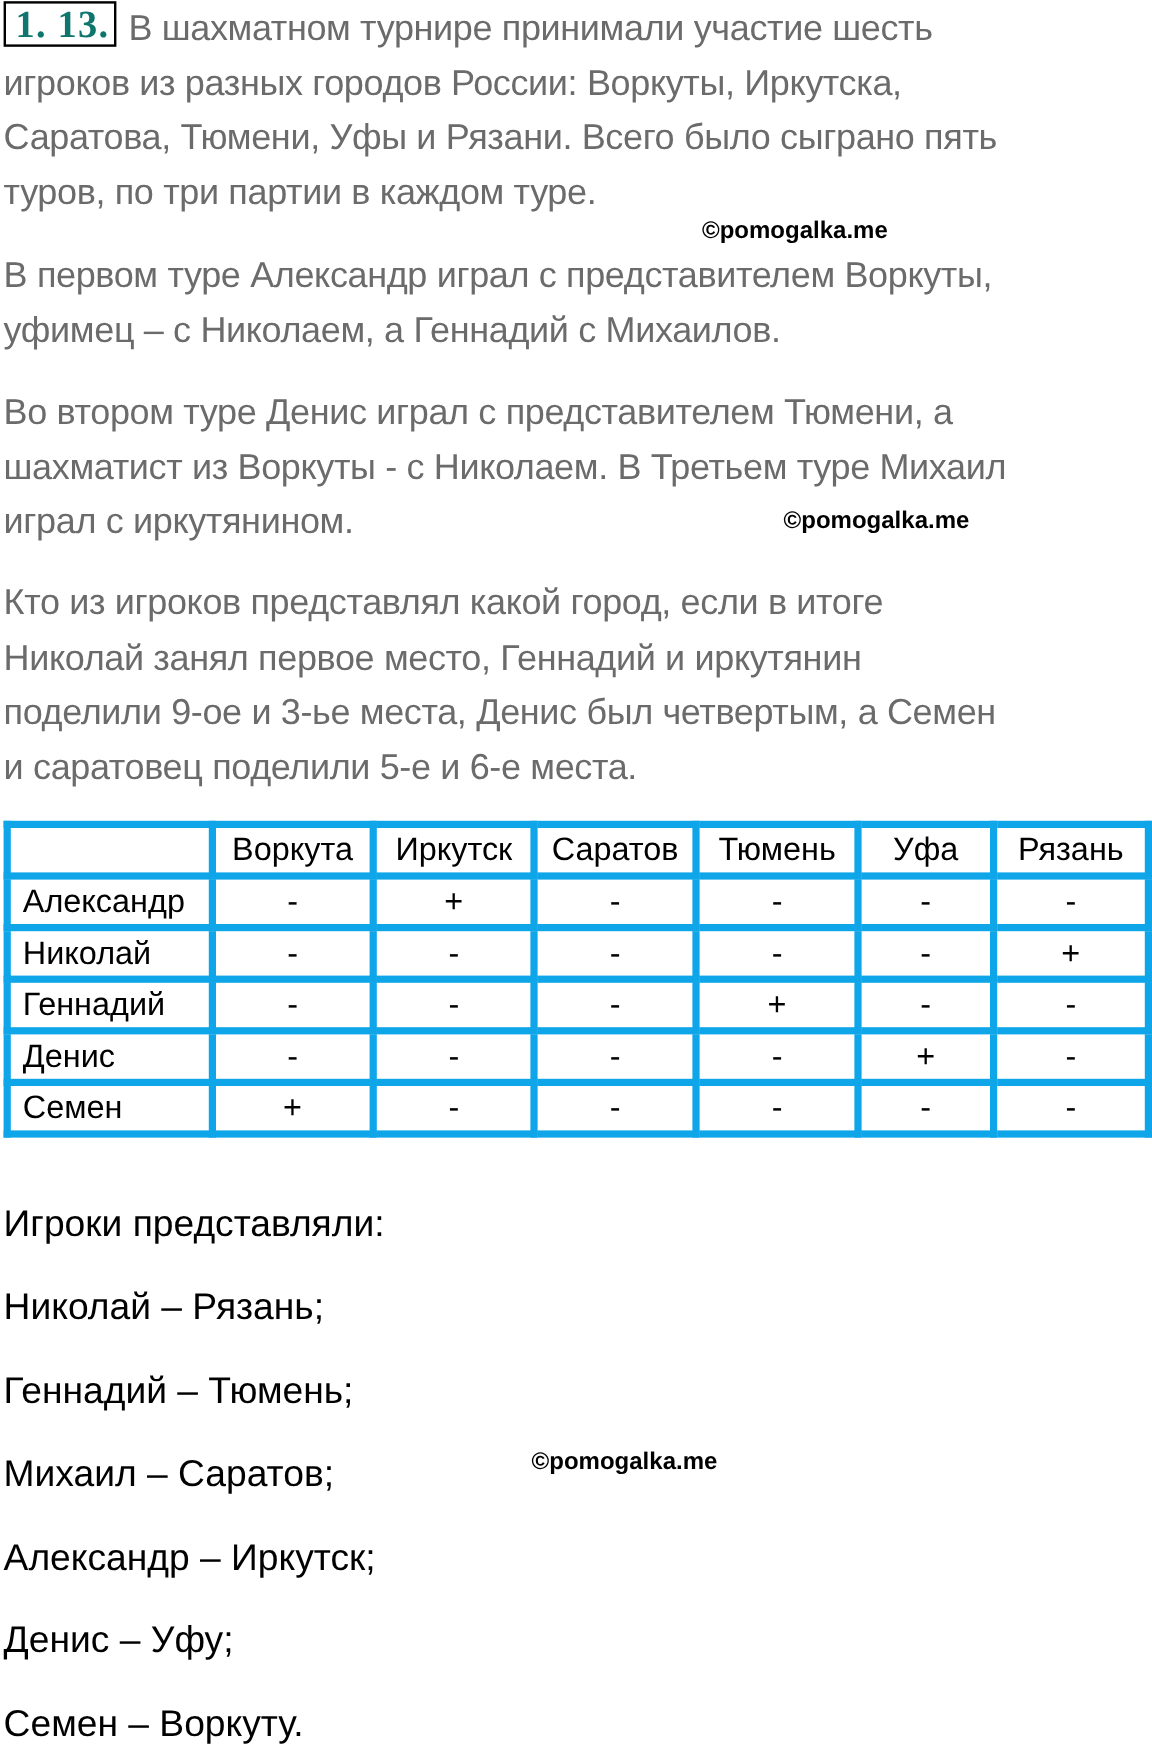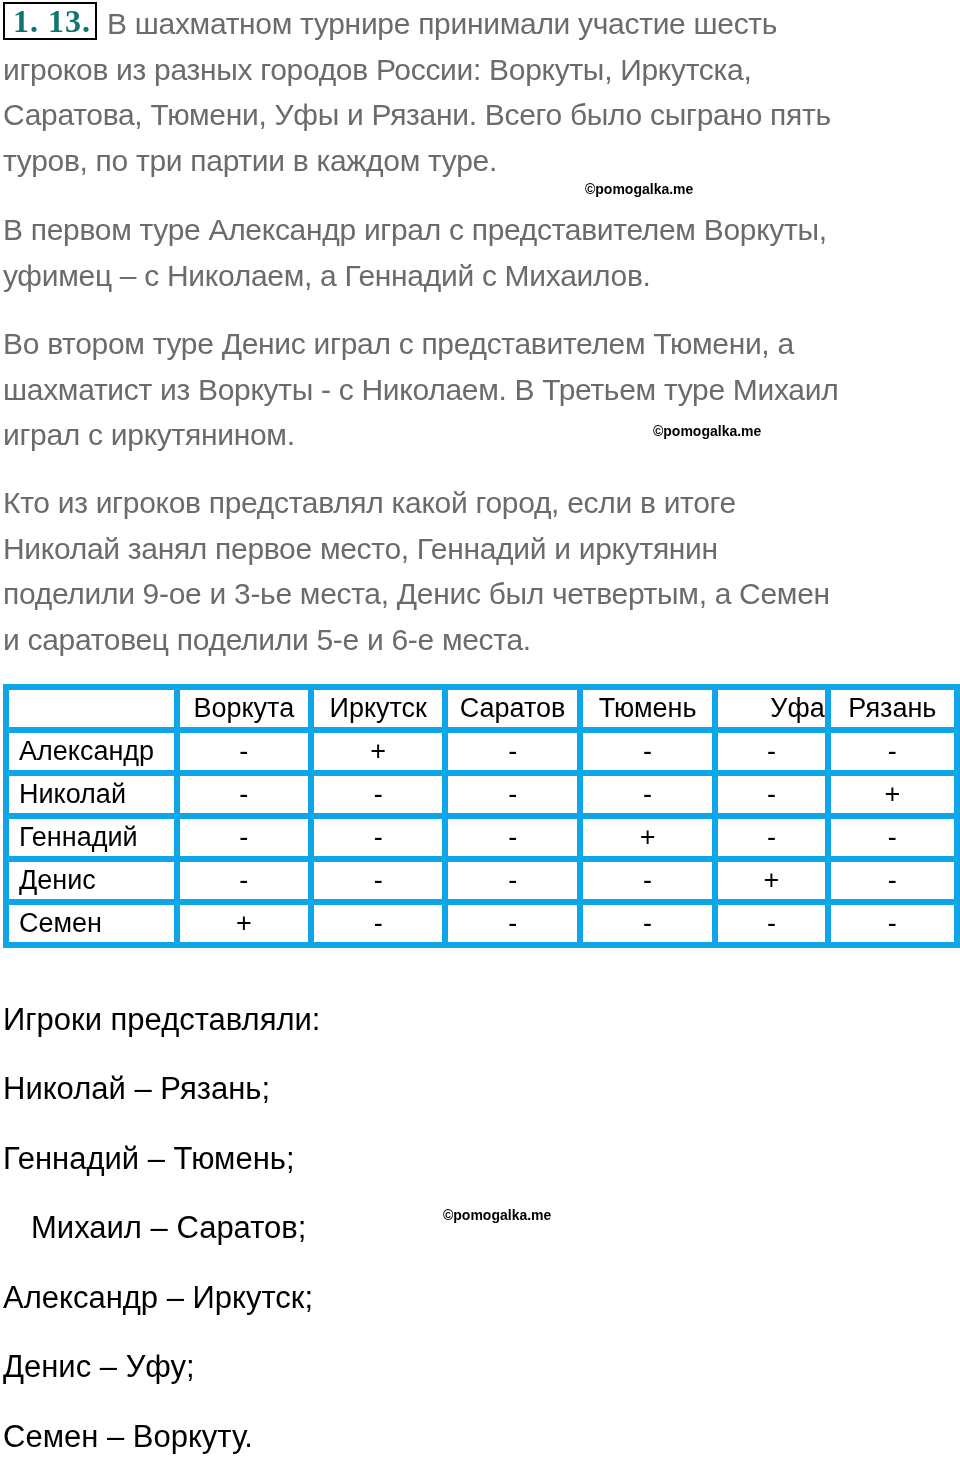--- a/index.html
+++ b/index.html
@@ -3,28 +3,28 @@
 <meta charset="utf-8">
 <style>
   html, body { margin: 0; padding: 0; background: #ffffff; }
   body { width: 960px; height: 1459px; position: relative; overflow: hidden;
          font-family: "Liberation Sans", "DejaVu Sans", sans-serif; }
   .p { position: absolute; left: 3px; color: #6b6b6b; font-size: 30px; line-height: 45.5px;
        letter-spacing: -0.3px; margin: 0; white-space: nowrap; }
   .num-box { display: inline-block; border: 2px solid #000; font-family: "Liberation Serif", "DejaVu Serif", serif;
              font-weight: bold; color: #0f766e; font-size: 32px; line-height: 34px; padding: 0 4px 0 8px;
              margin-right: 10px; vertical-align: 2px; letter-spacing: 1px; }
-  .wm { position: absolute; font-family: "Liberation Sans", sans-serif; font-weight: bold; font-size: 14px;
+  .wm { position: absolute; font-family: "Liberation Sans", sans-serif; font-weight: bold; font-size: 20px;
         color: #000; white-space: nowrap; }
   table.grid { position: absolute; left: 3px; top: 684px; border-collapse: collapse; table-layout: fixed;
                font-size: 27px; color: #000; }
   table.grid td { border: 6px solid #0ea5e9; height: 37px; padding: 0; line-height: 37px; }
   table.grid td.name { text-align: left; padding-left: 10px; }
   table.grid td.hdr { text-align: center; }
-  table.grid td.hdr.left { text-align: right; padding-left: 26px; }
+  table.grid td.hdr.left { text-align: left; padding-left: 26px; }
   table.grid td.mark { text-align: center; }
   table.grid tr.sep td { border-bottom: 4px double #222; }
   .ans { position: absolute; left: 3px; font-size: 31px; color: #000; white-space: nowrap; margin: 0; }
 </style>
 </head>
 <body>
 
 <div class="p" style="top:1px;">
   <div><span class="num-box">1. 13.</span><span>В шахматном турнире принимали участие шесть</span></div>
   <div>игроков из разных городов России: Воркуты, Иркутска,</div>
@@ -118,17 +118,17 @@
     <td class="mark">-</td>
     <td class="mark">-</td>
     <td class="mark">-</td>
   </tr>
 </tbody>
   </table>
 
 <div class="ans" style="top:1002px;">Игроки представляли:</div>
 <div class="ans" style="top:1071px;">Николай – Рязань;</div>
 <div class="ans" style="top:1141px;">Геннадий – Тюмень;</div>
-<div class="ans" style="top:1210px;margin-left:28px;">Михаил – Саратов;</div>
+<div class="ans" style="top:1210px;">Михаил – Саратов;</div>
 <div class="wm" style="left:443px; top:1207px;">©pomogalka.me</div>
 <div class="ans" style="top:1280px;">Александр – Иркутск;</div>
 <div class="ans" style="top:1349px;">Денис – Уфу;</div>
 <div class="ans" style="top:1419px;">Семен – Воркуту.</div>
 
 </body></html>

